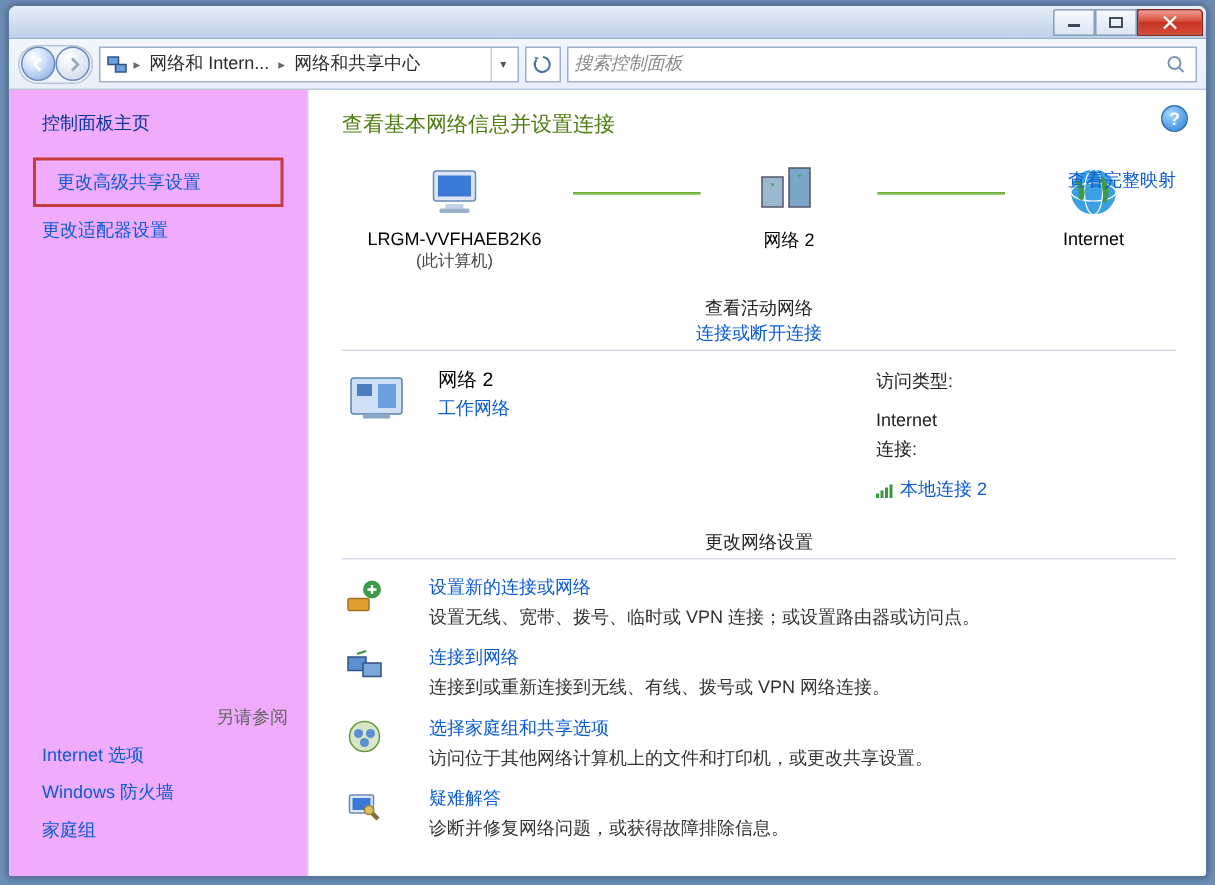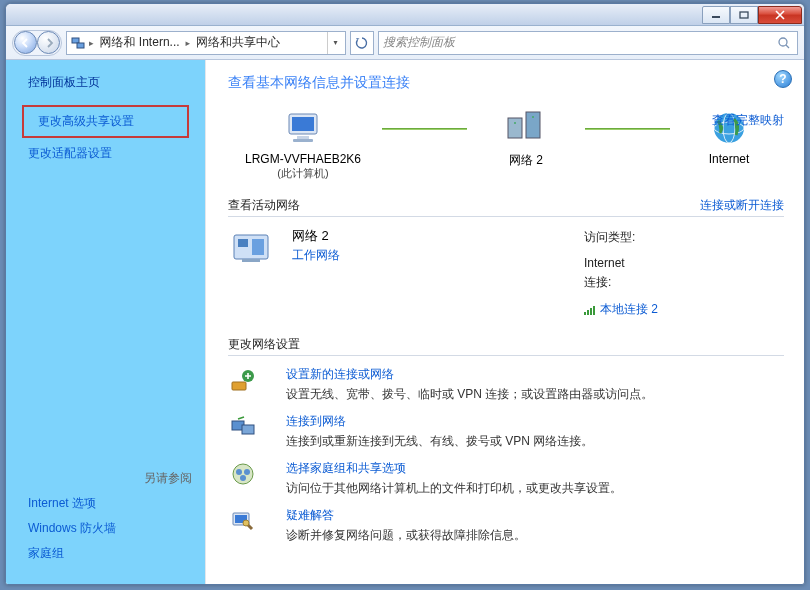--- a/index.html
+++ b/index.html
@@ -86,57 +86,57 @@
   width: 24px; height: 24px; border: 1px solid #9cb0cc; background: #fff;
   display: flex; align-items: center; justify-content: center; color: #4a6fa5; font-size: 12px;
 }
 .search {
   flex: 1; height: 24px; border: 1px solid #9cb0cc; background: #fff;
   display: flex; align-items: center; padding: 0 4px; color: #888;
 }
 .search .mag { width: 16px; text-align: center; color: #7a93b5; }
 .content { display: flex; height: calc(100% - 56px); }
 .sidebar {
-  width: 200px; background: #7dd3fc; padding: 14px 8px;
+  width: 200px; background: #f0abfc; padding: 14px 8px;
   border-right: 1px solid #e2e6ec;
 }
 .side-head { color: #003399; font-size: 12px; margin-bottom: 14px; padding-left: 14px; }
 .side-link { color: #0b5bd3; font-size: 12px; padding: 3px 14px; display: block; }
 .side-link.hl {
   border: 2px solid #c73a3a; padding: 6px 14px; margin: 4px 8px;
 }
 .side-footer { position: absolute; bottom: 18px; left: 14px; width: 180px; }
 .side-sub { color: #666; font-size: 12px; padding: 4px 8px; text-align: right; }
 .side-sub-link { color: #0b5bd3; font-size: 12px; padding: 4px 8px; display: block; }
 .main { flex: 1; padding: 14px 20px 14px 22px; position: relative; overflow: hidden; }
 .help-q {
   position: absolute; top: 10px; right: 12px;
   width: 18px; height: 18px; border-radius: 50%;
   background: radial-gradient(circle at 35% 30%,#a0d8ff,#2a7ed6);
   color: #fff; font-size: 12px; font-weight: bold;
   display: flex; align-items: center; justify-content: center;
   border: 1px solid #2a6fb5;
 }
-h1.page-title { color: #3b82f6; font-size: 14px; font-weight: normal; margin-bottom: 14px; }
+h1.page-title { color: #4d7c0f; font-size: 14px; font-weight: normal; margin-bottom: 14px; }
 .map-row { display: flex; align-items: center; justify-content: space-between; margin: 6px 0 4px; }
 .map-link { color: #0b5bd3; font-size: 12px; }
 .map { display: flex; align-items: flex-start; gap: 4px; flex: 1; }
 .map-node { text-align: center; width: 150px; }
 .map-conn {
   height: 2px; background: #9bcf6a;
   margin-top: 22px; flex: 1;
   border-top: 1px solid #6cab3e;
 }
 .node-icon { height: 44px; display: flex; align-items: center; justify-content: center; font-size: 34px; }
 .node-label { font-size: 12px; margin-top: 2px; }
 .node-sub { font-size: 11px; color: #444; }
 .section-hdr {
   display: flex; justify-content: space-between; align-items: center;
   border-bottom: 1px solid #d3dae5; padding: 2px 0; margin-top: 14px;
-  font-size: 12px; color: #222;
+  font-size: 12px; color: #222; flex-direction: column;
 }
 .active-net { display: flex; margin: 10px 0 8px; align-items: flex-start; gap: 14px; }
 .an-icon { font-size: 36px; width: 50px; text-align: center; color: #4a80c0;}
 .an-left { flex: 1; }
 .an-name { font-size: 13px; margin-bottom: 2px; }
 .an-type { color: #0b5bd3; font-size: 12px; }
 .an-right { font-size: 12px; width: 200px; }
 .an-row { display: flex; gap: 10px; padding: 2px 0; flex-direction: column; }
 .an-label { color: #222; width: 60px; }
 .an-val { color: #222; }

